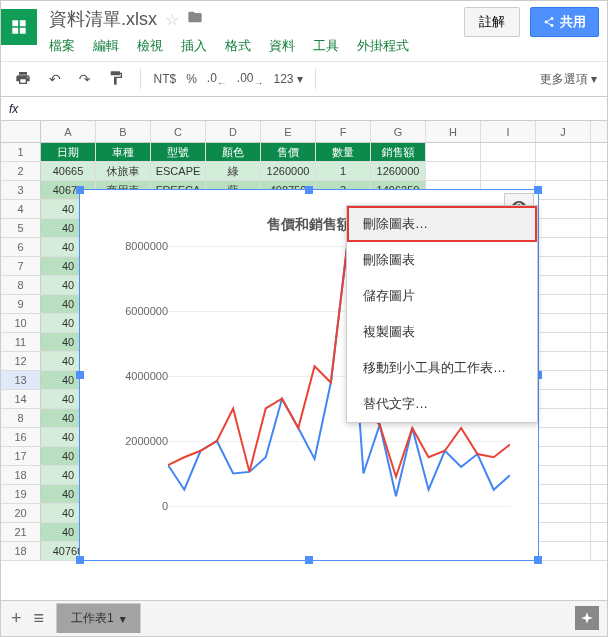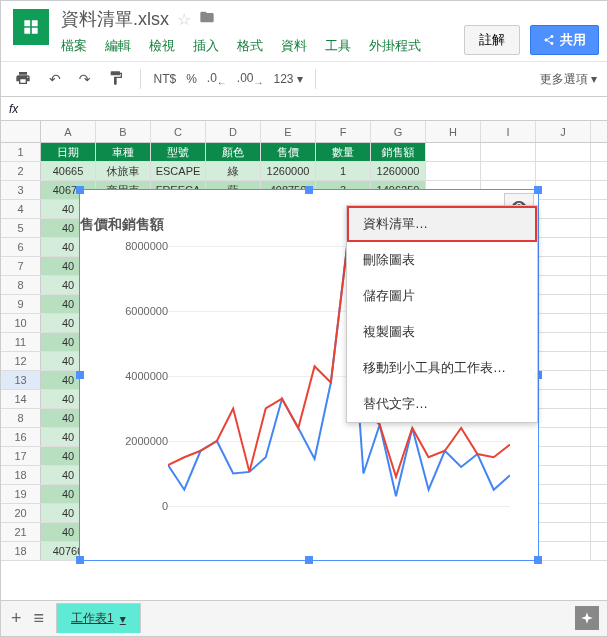--- a/index.html
+++ b/index.html
@@ -1,26 +1,26 @@
 <!DOCTYPE html>
 <html><head>
 <meta charset="utf-8">
 <style>
 * { margin: 0; padding: 0; box-sizing: border-box; }
 body { font-family: Arial, "Microsoft JhengHei", sans-serif; font-size: 13px; color: #333; background: #fff; width: 608px; height: 637px; overflow: hidden; border: 1px solid #ccc; position: relative; }
-.header { height: 60px; padding: 6px 8px 0 12px; display: flex; align-items: flex-start; }
+.header { height: 60px; padding: 6px 8px 0 0; display: flex; align-items: flex-start; }
 .app-icon { width: 36px; height: 36px; background: #0f9d58; display: flex; align-items: center; justify-content: center; margin-right: 12px; margin-top: 2px; }
 .app-icon svg { fill: #fff; }
 .title-area { flex: 1; }
 .doc-title { font-size: 18px; color: #555; display: flex; align-items: center; gap: 8px; }
 .star-icon { color: #ccc; font-size: 16px; }
 .folder-icon { color: #888; }
 .menus { display: flex; gap: 18px; margin-top: 6px; font-size: 13px; color: #15803d; }
 .menu-item { cursor: pointer; }
-.header-actions { display: flex; align-items: center; gap: 10px; margin-top: 18px; }
+.header-actions { display: flex; align-items: center; gap: 10px; margin-top: 0; }
 .comment-btn { border: 1px solid #ccc; background: #f5f5f5; padding: 5px 14px; font-size: 13px; cursor: pointer; border-radius: 2px; }
 .share-btn { background: #4d90fe; color: #fff; border: 1px solid #3079ed; padding: 5px 12px; font-size: 13px; font-weight: bold; cursor: pointer; border-radius: 2px; display: flex; align-items: center; gap: 5px; }
 .toolbar { height: 36px; border-top: 1px solid #e5e5e5; border-bottom: 1px solid #ccc; display: flex; align-items: center; padding: 0 10px; gap: 10px; color: #555; }
 .tb-icon { cursor: pointer; padding: 4px; font-size: 14px; }
 .tb-sep { width: 1px; height: 20px; background: #ddd; margin: 0 2px; }
 .tb-text { font-size: 12px; }
 .more-options { margin-left: auto; font-size: 12px; color: #555; cursor: pointer; }
 .fx-bar { height: 24px; border-bottom: 1px solid #ccc; display: flex; align-items: center; padding: 0 8px; color: #0f172a; font-style: italic; font-size: 12px; }
 .sheet-area { position: relative; height: 490px; overflow: hidden; }
 .col-headers { display: flex; height: 22px; background: #f8f8f8; border-bottom: 1px solid #ccc; }
@@ -32,34 +32,34 @@
 .row-h.sel { background: #e0e9f8; }
 .cell { width: 55px; border-right: 1px solid #ddd; line-height: 19px; font-size: 11px; text-align: center; overflow: hidden; white-space: nowrap; }
 .hdr-cell { background: #0c8a4b; color: #fff; font-weight: normal; }
 .d1 { background: #d4edda; }
 .d2 { background: #b8e0c0; }
 .chart-box { position: absolute; left: 78px; top: 68px; width: 460px; height: 372px; background: #fff; border: 1px solid #4d90fe; }
 .sel-handle { position: absolute; width: 8px; height: 8px; background: #4d90fe; }
 .sh-tl { left: -4px; top: -4px; } .sh-tm { left: 50%; top: -4px; margin-left: -4px; } .sh-tr { right: -4px; top: -4px; }
 .sh-ml { left: -4px; top: 50%; margin-top: -4px; } .sh-mr { right: -4px; top: 50%; margin-top: -4px; }
 .sh-bl { left: -4px; bottom: -4px; } .sh-bm { left: 50%; bottom: -4px; margin-left: -4px; } .sh-br { right: -4px; bottom: -4px; }
-.chart-title { text-align: left; font-size: 14px; font-weight: bold; color: #555; margin-top: 26px; }
+.chart-title { text-align: center; font-size: 14px; font-weight: bold; color: #555; margin-top: 26px; }
 .chart-canvas { position: absolute; left: 26px; top: 56px; width: 410px; height: 296px; }
 .y-tick { position: absolute; right: 348px; font-size: 11px; color: #666; transform: translateY(-50%); }
 .grid-line { position: absolute; left: 62px; width: 342px; height: 1px; background: #eee; }
 .chart-svg { position: absolute; left: 62px; top: 0; }
 .chart-menu-btn { position: absolute; right: 6px; top: 6px; width: 16px; height: 16px; border: 1px solid #999; background: #f5f5f5; text-align: center; line-height: 12px; font-size: 10px; cursor: pointer; }
 .ctx-menu { position: absolute; left: 266px; top: 15px; width: 192px; background: #fff; border: 1px solid #ccc; box-shadow: 0 2px 6px rgba(0,0,0,0.2); z-index: 10; }
 .ctx-item { padding: 9px 16px; font-size: 13px; color: #333; cursor: pointer; }
 .ctx-item.hl { background: #f1f1f1; border: 2px solid #e53935; padding: 7px 14px; }
 .side-tools { position: absolute; right: 4px; top: 3px; display: flex; flex-direction: column; gap: 2px; }
 .side-btn { width: 30px; height: 26px; border: 1px solid #ccc; background: #f5f5f5; display: flex; align-items: center; justify-content: center; cursor: pointer; font-size: 14px; color: #555; }
 .footer { position: absolute; bottom: 0; left: 0; right: 0; height: 36px; border-top: 1px solid #ccc; background: #f5f5f5; display: flex; align-items: center; padding: 0 10px; gap: 12px; }
 .ft-btn { cursor: pointer; color: #666; font-size: 18px; }
-.sheet-tab { background: #5eead4; border: 1px solid #ccc; border-bottom: none; padding: 6px 14px; font-size: 12px; color: #333; display: flex; align-items: center; gap: 6px; cursor: pointer; margin-top: -1px; text-decoration: underline; }
+.sheet-tab { background: #a3a3a3; border: 1px solid #ccc; border-bottom: none; padding: 6px 14px; font-size: 12px; color: #333; display: flex; align-items: center; gap: 6px; cursor: pointer; margin-top: -1px; }
 .explore-btn { position: absolute; right: 8px; bottom: 6px; width: 24px; height: 24px; background: #888; display: flex; align-items: center; justify-content: center; cursor: pointer; }
 .explore-btn svg { fill: #fff; }
 </style>
 </head>
 <body>
 
 <div class="header">
   <div class="app-icon">
     <svg width="20" height="20" viewBox="0 0 24 24">
         <path d="M19 3H5c-1.1 0-2 .9-2 2v14c0 1.1.9 2 2 2h14c1.1 0 2-.9 2-2V5c0-1.1-.9-2-2-2zM9 17H7v-7h2v7zm4 0h-2V7h2v10zm4 0h-2v-4h2v4z" fill="none"></path>
@@ -460,21 +460,21 @@
         <div class="y-tick" style="top: 65px;">6000000</div>
         <div class="grid-line" style="top: 65px;"></div>
         <div class="y-tick" style="top: 0px;">8000000</div>
         <div class="grid-line" style="top: 0px;"></div>
         <svg class="chart-svg" width="342" height="260">
           <polyline points="0,219.05 16.285714285714285,243.75 32.57142857142857,204.75 48.857142857142854,195 65.14285714285714,227.5 81.42857142857143,225.875 97.71428571428571,211.25 114,152.75 130.28571428571428,182 146.57142857142856,212.875 162.85714285714286,136.5 179.14285714285714,0 195.42857142857142,227.5 211.71428571428572,178.75 228,250.25 244.28571428571428,182 260.57142857142856,243.75 276.85714285714283,204.75 293.1428571428571,221 309.42857142857144,208 325.7142857142857,243.75 342,229.2875" fill="none" stroke="#4285f4" stroke-width="2"></polyline>
           <polyline points="0,219.05 16.285714285714285,211.25 32.57142857142857,204.75 48.857142857142854,195 65.14285714285714,162.5 81.42857142857143,225.875 97.71428571428571,162.5 114,152.75 130.28571428571428,182 146.57142857142856,120.25 162.85714285714286,136.5 179.14285714285714,0 195.42857142857142,162.5 211.71428571428572,178.75 228,230.75 244.28571428571428,182 260.57142857142856,211.25 276.85714285714283,204.75 293.1428571428571,182 309.42857142857144,208 325.7142857142857,211.25 342,198.575" fill="none" stroke="#ea4335" stroke-width="2"></polyline>
         </svg>
       </div>
     <div class="ctx-menu" id="ctx-menu">
-        <div class="ctx-item hl">資料清單…</div>
+        <div class="ctx-item hl">刪除圖表…</div>
         <div class="ctx-item">刪除圖表</div>
         <div class="ctx-item">儲存圖片</div>
         <div class="ctx-item">複製圖表</div>
         <div class="ctx-item">移動到小工具的工作表…</div>
         <div class="ctx-item">替代文字…</div>
       </div>
   </div>
 </div>
 
 <div class="footer">

